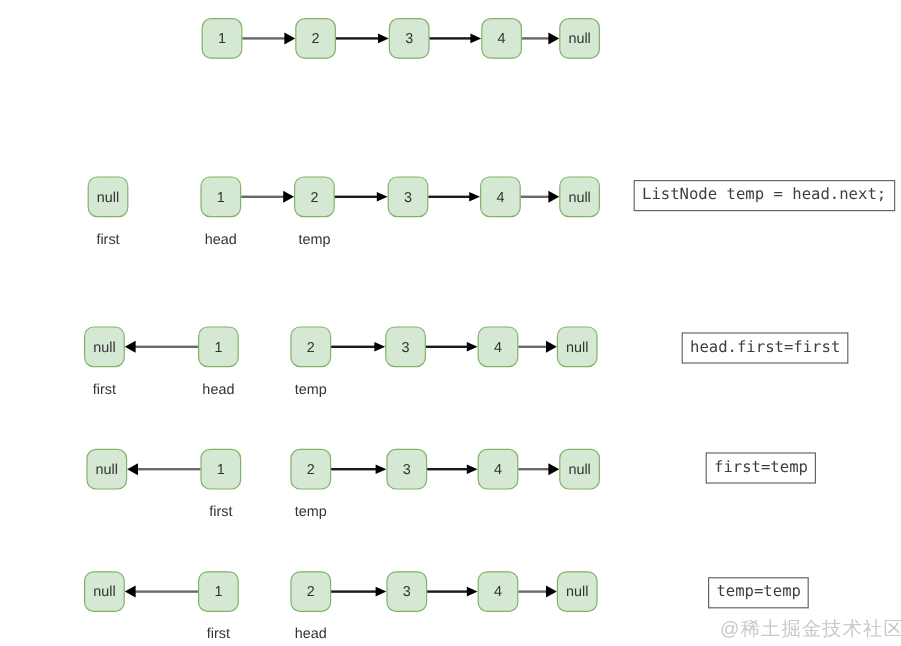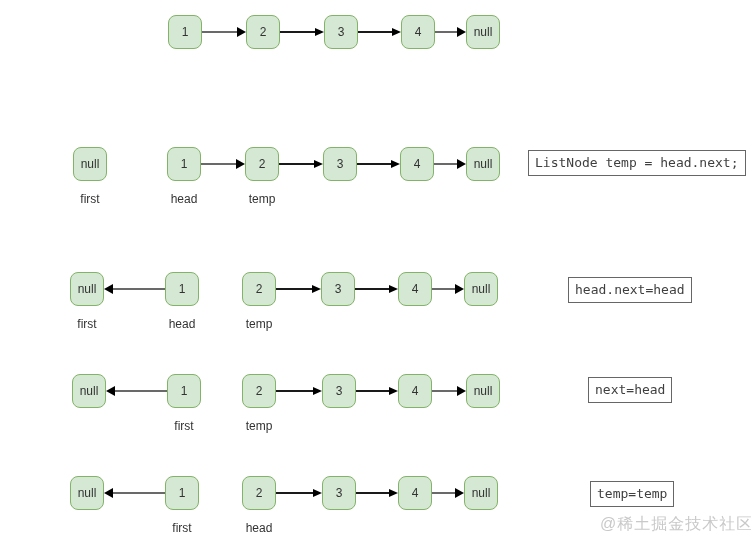--- a/index.html
+++ b/index.html
@@ -108,38 +108,38 @@
     <div class="node" style="left: 398px; top: 272px;">4</div>
     <div class="node" style="left: 464px; top: 272px;">null</div>
     <div class="shaft" style="height: 2px; background: rgb(105, 105, 105); top: 288px; left: 112px; width: 53px;"></div>
     <div class="head" style="border-top: 5px solid transparent; border-bottom: 5px solid transparent; top: 284px; border-right: 9px solid rgb(0, 0, 0); left: 104px;"></div>
     <div class="shaft" style="height: 1.4px; background: rgb(26, 26, 26); top: 288.3px; left: 276px; width: 37px;"></div>
     <div class="head" style="border-top: 4px solid transparent; border-bottom: 4px solid transparent; top: 285px; border-left: 9px solid rgb(0, 0, 0); left: 312px;"></div>
     <div class="shaft" style="height: 1.4px; background: rgb(26, 26, 26); top: 288.3px; left: 355px; width: 35px;"></div>
     <div class="head" style="border-top: 4px solid transparent; border-bottom: 4px solid transparent; top: 285px; border-left: 9px solid rgb(0, 0, 0); left: 389px;"></div>
     <div class="shaft" style="height: 2px; background: rgb(105, 105, 105); top: 288px; left: 432px; width: 24px;"></div>
     <div class="head" style="border-top: 5px solid transparent; border-bottom: 5px solid transparent; top: 284px; border-left: 9px solid rgb(0, 0, 0); left: 455px;"></div>
-    <div class="code-box" style="left: 568px; top: 277px;">head.next=head</div>
+    <div class="code-box" style="left: 568px; top: 277px;">head.first=first</div>
     <div class="node" style="left: 72px; top: 374px;">null</div>
     <div class="node" style="left: 167px; top: 374px;">1</div>
     <div class="node-label" style="left: 154px; top: 420px;">first</div>
     <div class="node" style="left: 242px; top: 374px;">2</div>
     <div class="node-label" style="left: 229px; top: 420px;">temp</div>
     <div class="node" style="left: 322px; top: 374px;">3</div>
     <div class="node" style="left: 398px; top: 374px;">4</div>
     <div class="node" style="left: 466px; top: 374px;">null</div>
     <div class="shaft" style="height: 2px; background: rgb(105, 105, 105); top: 390px; left: 114px; width: 53px;"></div>
     <div class="head" style="border-top: 5px solid transparent; border-bottom: 5px solid transparent; top: 386px; border-right: 9px solid rgb(0, 0, 0); left: 106px;"></div>
     <div class="shaft" style="height: 1.4px; background: rgb(26, 26, 26); top: 390.3px; left: 276px; width: 38px;"></div>
     <div class="head" style="border-top: 4px solid transparent; border-bottom: 4px solid transparent; top: 387px; border-left: 9px solid rgb(0, 0, 0); left: 313px;"></div>
     <div class="shaft" style="height: 1.4px; background: rgb(26, 26, 26); top: 390.3px; left: 356px; width: 34px;"></div>
     <div class="head" style="border-top: 4px solid transparent; border-bottom: 4px solid transparent; top: 387px; border-left: 9px solid rgb(0, 0, 0); left: 389px;"></div>
     <div class="shaft" style="height: 2px; background: rgb(105, 105, 105); top: 390px; left: 432px; width: 26px;"></div>
     <div class="head" style="border-top: 5px solid transparent; border-bottom: 5px solid transparent; top: 386px; border-left: 9px solid rgb(0, 0, 0); left: 457px;"></div>
-    <div class="code-box" style="left: 588px; top: 377px;">next=head</div>
+    <div class="code-box" style="left: 588px; top: 377px;">first=temp</div>
     <div class="node" style="left: 70px; top: 476px;">null</div>
     <div class="node" style="left: 165px; top: 476px;">1</div>
     <div class="node-label" style="left: 152px; top: 522px;">first</div>
     <div class="node" style="left: 242px; top: 476px;">2</div>
     <div class="node-label" style="left: 229px; top: 522px;">head</div>
     <div class="node" style="left: 322px; top: 476px;">3</div>
     <div class="node" style="left: 398px; top: 476px;">4</div>
     <div class="node" style="left: 464px; top: 476px;">null</div>
     <div class="shaft" style="height: 2px; background: rgb(105, 105, 105); top: 492px; left: 112px; width: 53px;"></div>
     <div class="head" style="border-top: 5px solid transparent; border-bottom: 5px solid transparent; top: 488px; border-right: 9px solid rgb(0, 0, 0); left: 104px;"></div>

